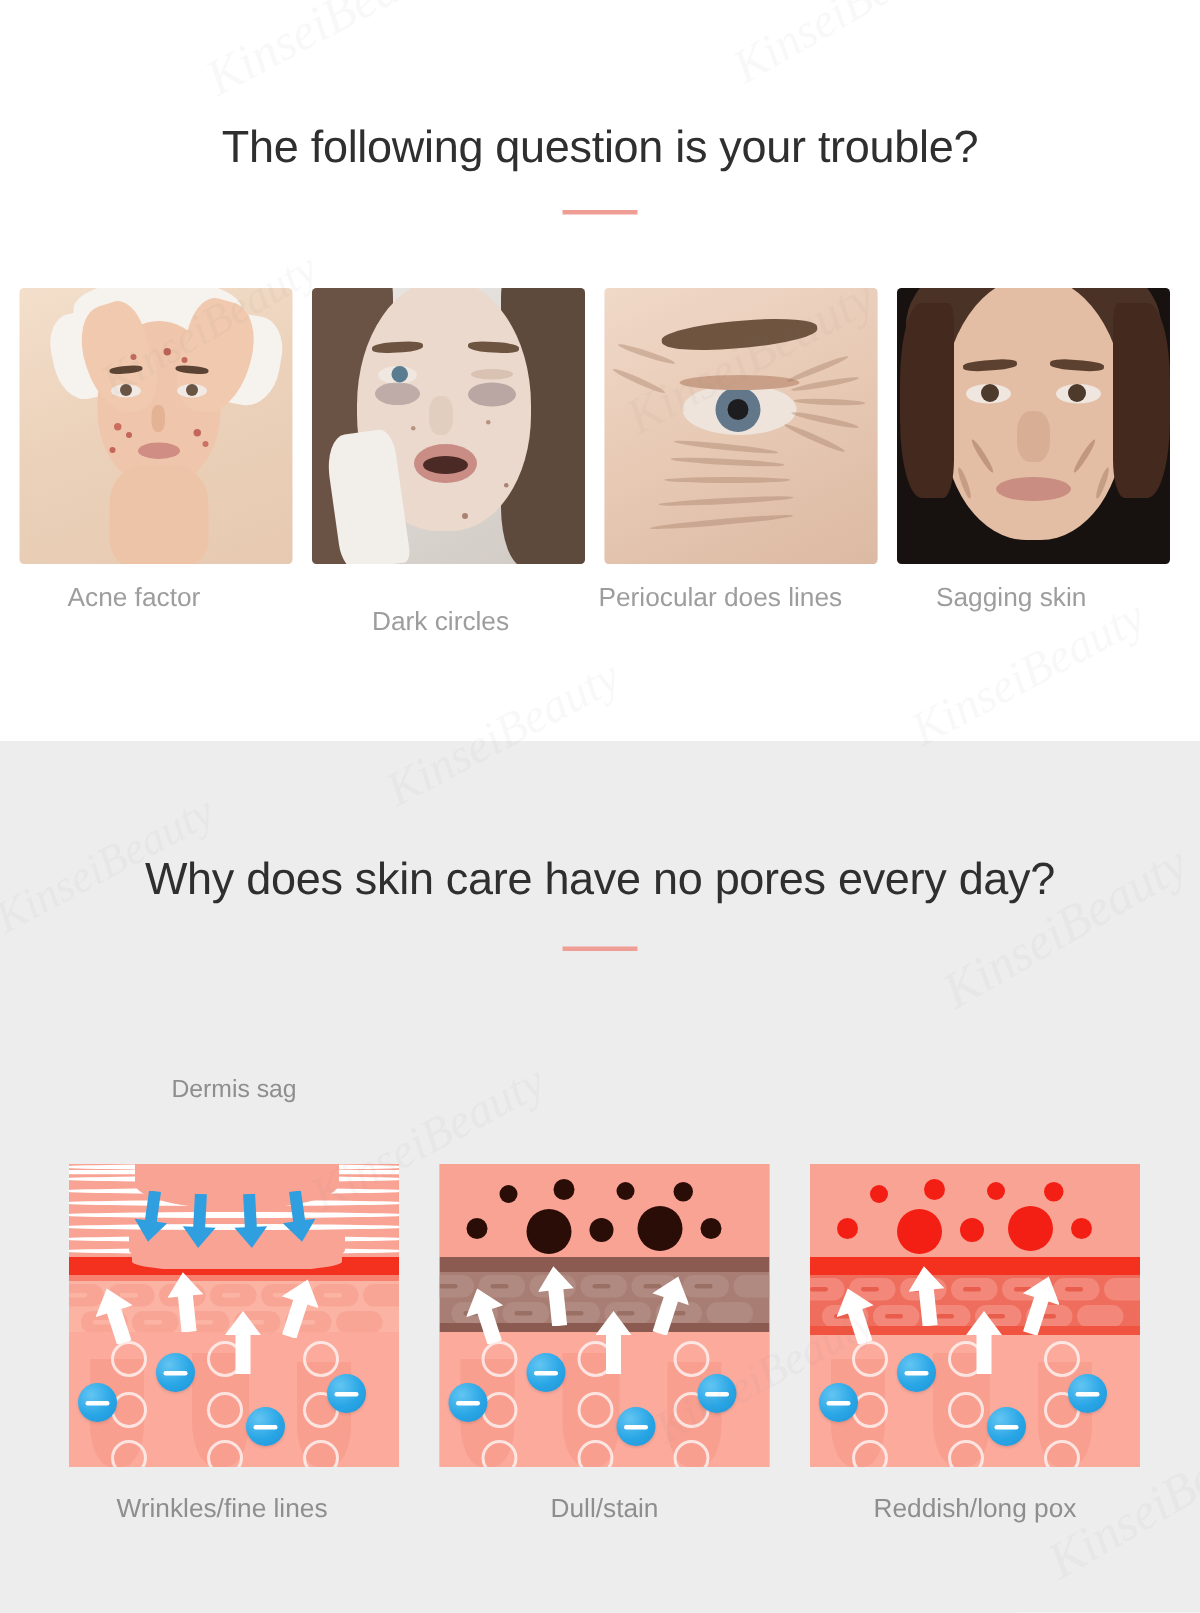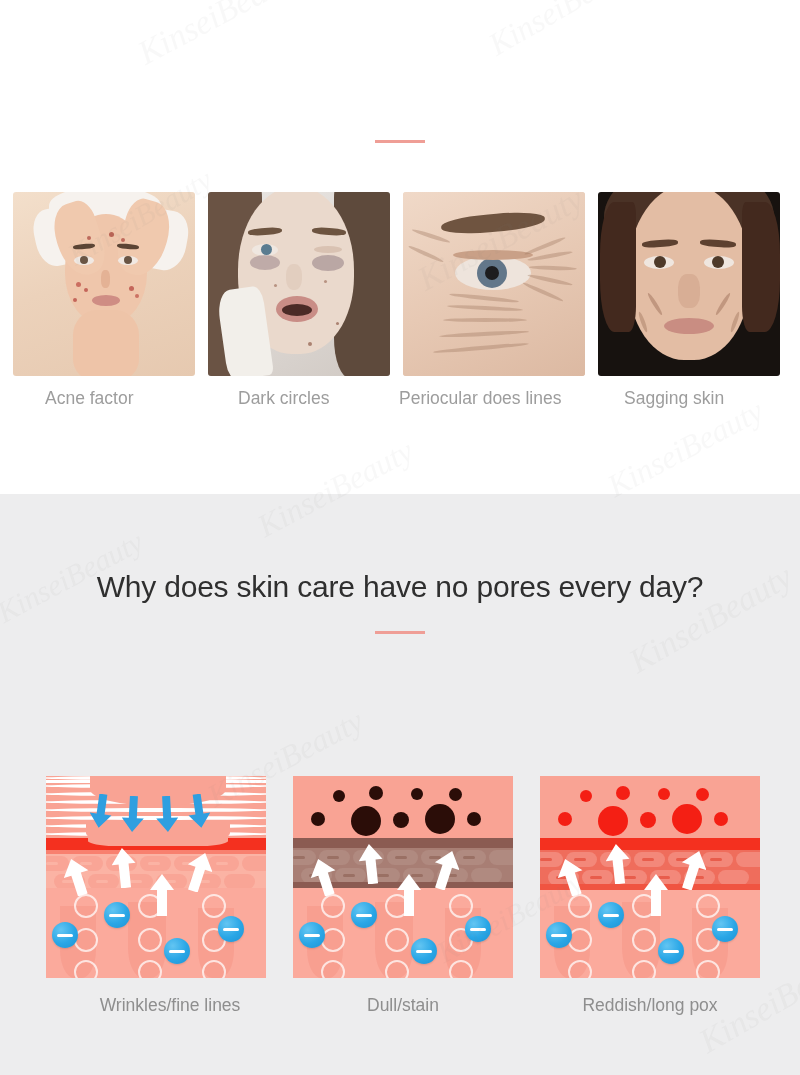--- a/index.html
+++ b/index.html
@@ -122,21 +122,21 @@
 
   .caption {
     position: absolute;
     top: 388px;
     font-size: 17.5px;
     color: #9d9d9d;
     font-weight: 400;
     white-space: nowrap;
   }
   .cap-1 { left: 45px; }
-  .cap-2 { left: 238px; }
+  .cap-2 { left: 248px; margin-top: 16px; }
   .cap-3 { left: 399px; }
   .cap-4 { left: 624px; }
 
   
   .diag-labels { position: absolute; top: 715px; left: 0; width: 800px; }
   .diag-label {
     position: absolute;
     text-align: center;
     font-size: 16.5px;
     line-height: 23px;
@@ -241,29 +241,30 @@
   .dot { position: absolute; border-radius: 50%; }
 
   .diag-caption {
     position: absolute;
     top: 995px;
     text-align: center;
     font-size: 17.5px;
     color: #8e8e8e;
     white-space: nowrap;
   }
-  .dc-1 { left: 60px;  width: 220px; }
+  .dc-1 { left: 38px;  width: 220px; }
   .dc-2 { left: 293px; width: 220px; }
   .dc-3 { left: 540px; width: 220px; }
 </style>
 </head>
 <body>
 
 <div class="section-one">
 
+  <div class="headline headline-1">The following question is your trouble?</div>
   <div class="accent-bar accent-1"></div>
 
   <div class="photo-strip">
 
     <div class="photo ph1">
       <div class="towel" style="left:36px;top:-6px;width:112px;height:40px;border-radius:50% 50% 18% 18%;"></div>
       <div class="towel" style="left:22px;top:16px;width:40px;height:58px;border-radius:40% 10% 30% 45%;transform:rotate(-12deg);"></div>
       <div class="towel" style="left:130px;top:18px;width:44px;height:60px;border-radius:10% 40% 45% 30%;transform:rotate(10deg);"></div>
       <div class="face" style="left:52px;top:22px;width:82px;height:110px;background:#efc6ab;"></div>
       <div class="face" style="left:60px;top:118px;width:66px;height:70px;background:#eec4a8;border-radius:36% 36% 30% 30%;"></div>
@@ -355,20 +356,21 @@
   <div class="caption cap-4">Sagging skin</div>
 </div>
 
 <div class="section-two"></div>
 
 <div class="headline headline-2" style="z-index:3;">Why does skin care have no pores every day?</div>
 <div class="accent-bar accent-2" style="z-index:3;"></div>
 
 <div class="diag-labels" style="z-index:3;">
   <div class="diag-label dl-1">
+    <div>Dermis sag</div>
   </div>
   <div class="diag-label dl-2">
   </div>
   <div class="diag-label dl-3">
   </div>
 </div>
 
 <div class="diagrams" style="z-index:3;">
 
   <div class="diagram dg-1">

